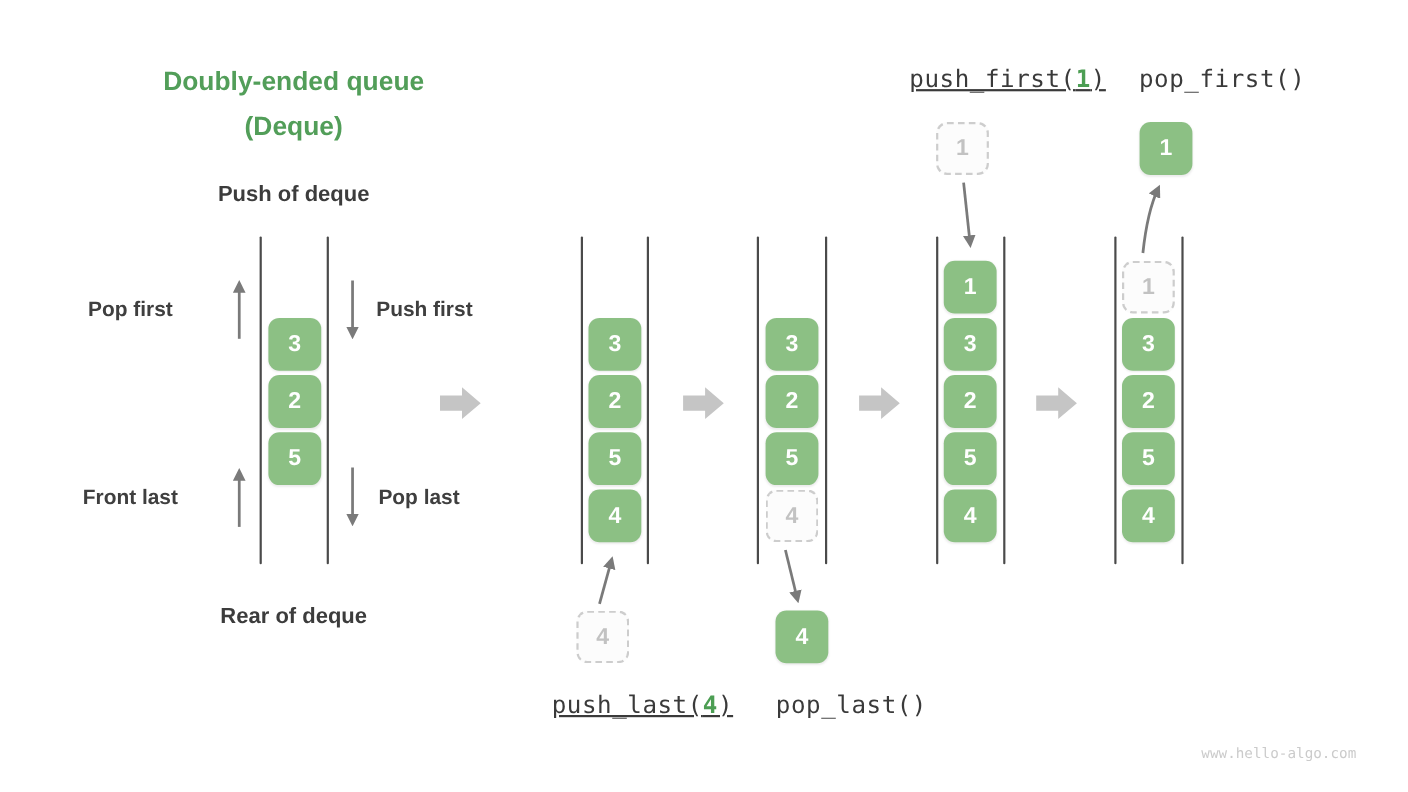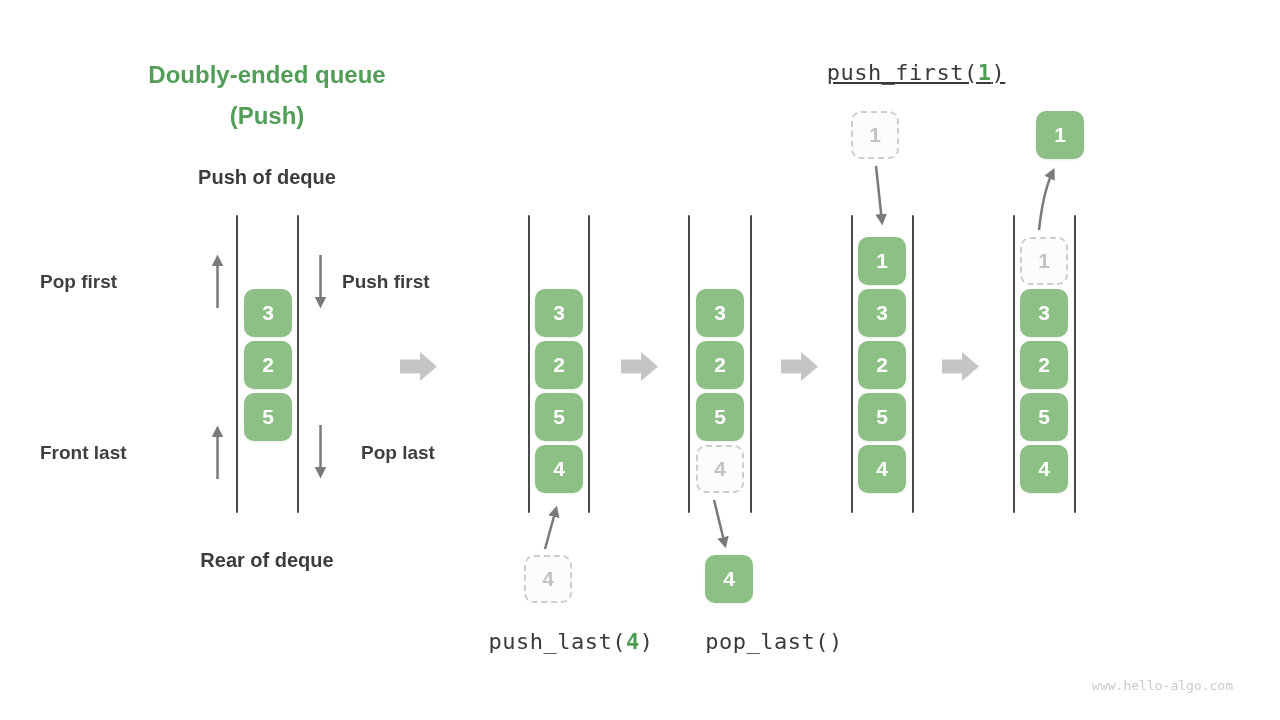--- a/index.html
+++ b/index.html
@@ -2,21 +2,21 @@
 <html><head>
 <meta charset="utf-8">
 <style>
   html,body{margin:0;padding:0;background:#ffffff;}
   .canvas{position:relative;width:1280px;height:720px;background:#ffffff;overflow:hidden;
           font-family:"Liberation Sans",sans-serif;}
   .abs{position:absolute;}
   .title{width:300px;text-align:center;font-size:24px;font-weight:700;color:#529e59;line-height:41px;}
   .big-label{width:300px;text-align:center;font-size:20px;font-weight:700;color:#3c3c3c;}
   .side-label{font-size:19px;font-weight:700;color:#3f3f3f;white-space:nowrap;}
-  .side-label.right-align{text-align:left;}
+  .side-label.right-align{text-align:center;}
   .rail{width:2px;height:298px;top:215px;background:#4a4a4a;border-radius:1px;}
   .cell{width:48px;height:48px;border-radius:10px;box-sizing:border-box;
         display:flex;align-items:center;justify-content:center;
         font-size:21px;font-weight:700;box-shadow:0 1px 2px rgba(0,0,0,0.08);}
   .cell.green{background:#8cc084;color:#ffffff;}
   .cell.ghost{background:#fcfcfc;border:2px dashed #cdcdcd;color:#c2c2c2;box-shadow:none;}
   .op-label{width:220px;text-align:center;font-family:"DejaVu Sans Mono",monospace;
             font-size:22px;letter-spacing:0.5px;color:#3a3a3a;white-space:nowrap;}
   .op-label .green-arg{color:#4c9e53;font-weight:700;}
   .watermark{font-family:"DejaVu Sans Mono",monospace;font-size:13px;color:#cbcbcb;}
@@ -47,33 +47,34 @@
     <g fill="#c5c5c5">
       <polygon points="0,7.5 20,7.5 20,0 37,14.5 20,29 20,21.5 0,21.5" transform="translate(400,352)"></polygon>
       <polygon points="0,7.5 20,7.5 20,0 37,14.5 20,29 20,21.5 0,21.5" transform="translate(621,352)"></polygon>
       <polygon points="0,7.5 20,7.5 20,0 37,14.5 20,29 20,21.5 0,21.5" transform="translate(781,352)"></polygon>
       <polygon points="0,7.5 20,7.5 20,0 37,14.5 20,29 20,21.5 0,21.5" transform="translate(942,352)"></polygon>
     </g>
   </svg>
 
   <div class="abs title" style="left:117px;top:54px;">
     <div>Doubly-ended queue</div>
-    <div>(Push)</div>
+    <div>(Deque)</div>
   </div>
 
   <div class="abs big-label" style="left:117px;top:166px;">Push of deque</div>
   <div class="abs big-label" style="left:117px;top:549px;">Rear of deque</div>
 
   <div class="abs side-label right-align" style="left:40px;top:271px;width:157px;">Pop first</div>
   <div class="abs side-label" style="left:342px;top:271px;">Push first</div>
   <div class="abs side-label right-align" style="left:40px;top:442px;width:157px;">Front last</div>
-  <div class="abs side-label" style="left:361px;top:442px;">Pop last</div>
+  <div class="abs side-label" style="left:344px;top:442px;">Pop last</div>
 
   <div class="abs op-label" style="left:806px;top:60px;text-decoration:underline;"><span>push_first(</span><span class="green-arg">1</span><span>)</span></div>
-  <div class="abs op-label" style="left:461px;top:629px;"><span>push_last(</span><span class="green-arg">4</span><span>)</span></div>
+  <div class="abs op-label" style="left:1001px;top:60px;">pop_first()</div>
+  <div class="abs op-label" style="left:474px;top:629px;text-decoration:underline;"><span>push_last(</span><span class="green-arg">4</span><span>)</span></div>
   <div class="abs op-label" style="left:664px;top:629px;">pop_last()</div>
 
   <div>
     <div class="abs rail" style="left:236px;"></div>
     <div class="abs rail" style="left:297px;"></div>
     <div class="abs cell green" style="left:244px;top:289px;">3</div>
     <div class="abs cell green" style="left:244px;top:341px;">2</div>
     <div class="abs cell green" style="left:244px;top:393px;">5</div>
   </div>
 

